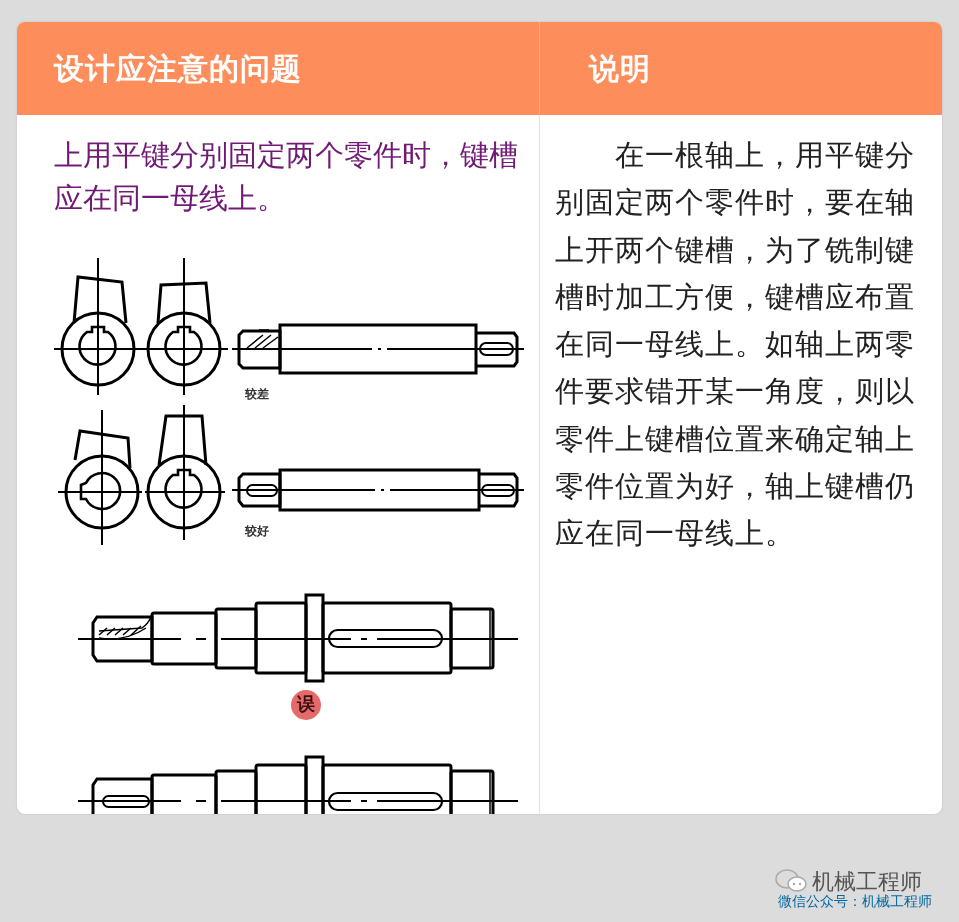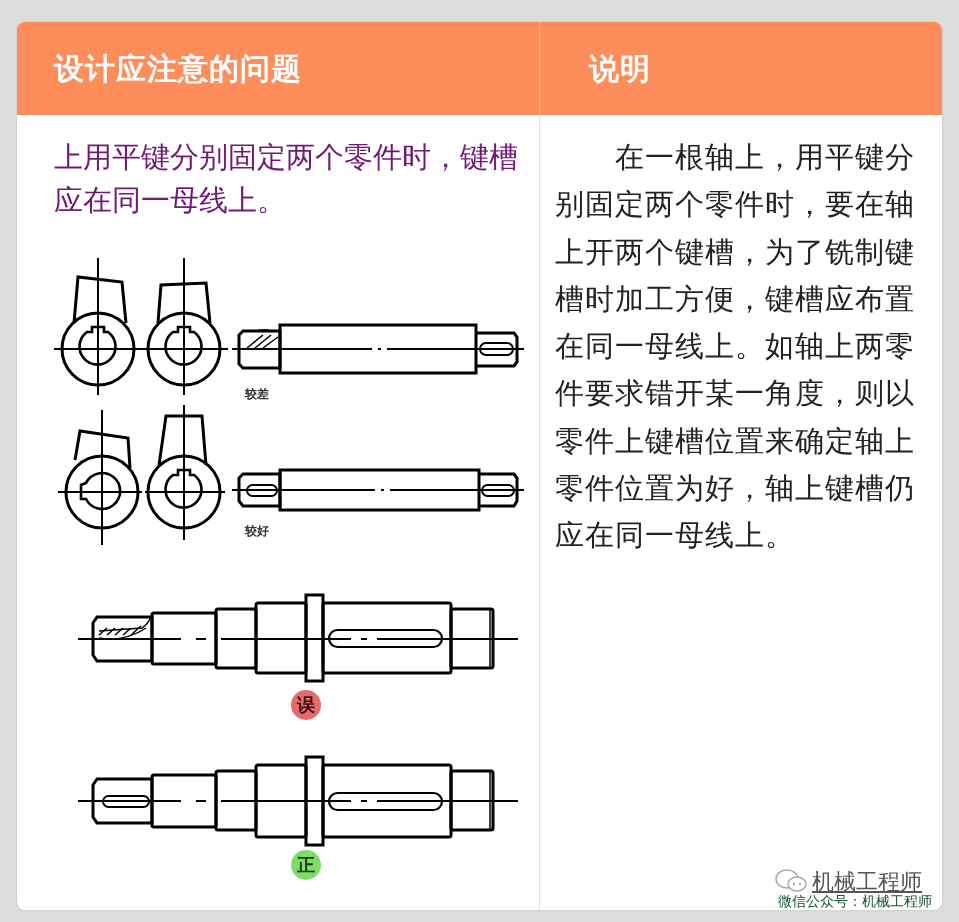--- a/index.html
+++ b/index.html
@@ -1,28 +1,28 @@
 <!DOCTYPE html>
 <html><head>
 <meta charset="utf-8">
 <style>
   html,body{margin:0;padding:0;}
   body{width:959px;height:922px;background:#dcdcdc;position:relative;overflow:hidden;font-family:"DejaVu Sans","Liberation Sans",sans-serif;}
-  .card{position:absolute;left:17px;top:22px;width:925px;height:888px;background:#fff;border-radius:8px;overflow:hidden;box-shadow:0 0 2px rgba(0,0,0,0.15);}
+  .card{position:absolute;left:17px;top:22px;width:925px;height:792px;background:#fff;border-radius:8px;overflow:hidden;box-shadow:0 0 2px rgba(0,0,0,0.15);font-family:Liberation Mono, monospace;}
   .hdr{position:absolute;left:0;top:0;width:925px;height:93px;background:#fd8e5b;}
   .hdr .c1{position:absolute;left:0;top:0;width:522px;height:93px;border-right:1px solid #f3b08f;}
   .hdr .t{position:absolute;top:27px;color:#fff;font-size:30px;font-weight:bold;letter-spacing:1px;}
   .col-div{position:absolute;left:522px;top:93px;width:1px;height:795px;background:#e2e2e2;}
   .lt{position:absolute;left:37px;top:114px;width:470px;font-size:29px;line-height:43px;color:#701a75;}
   .rt{position:absolute;left:538px;top:112px;width:380px;font-size:29px;line-height:47.3px;color:#222;text-indent:60px;letter-spacing:1px;}
   svg{position:absolute;left:0;top:0;}
   .lbl{position:absolute;font-size:12px;font-weight:bold;color:#333;}
   .badge{position:absolute;width:30px;height:30px;border-radius:50%;font-size:18px;font-weight:bold;text-align:center;line-height:30px;}
-  .wm1{position:absolute;left:770px;top:867px;font-size:22px;color:#555;text-decoration:underline;}
-  .wm2{position:absolute;left:778px;top:893px;font-size:14px;color:#14532d;}
+  .wm1{position:absolute;left:770px;top:867px;font-size:22px;color:#555;}
+  .wm2{position:absolute;left:778px;top:893px;font-size:14px;color:#0369a1;}
 </style>
 </head>
 <body>
 
 <div class="card">
   <div class="hdr">
     <div class="c1">
       <span class="t" style="left:37px">设计应注意的问题</span>
     </div>
     <span class="t" style="left:572px">说明</span>

